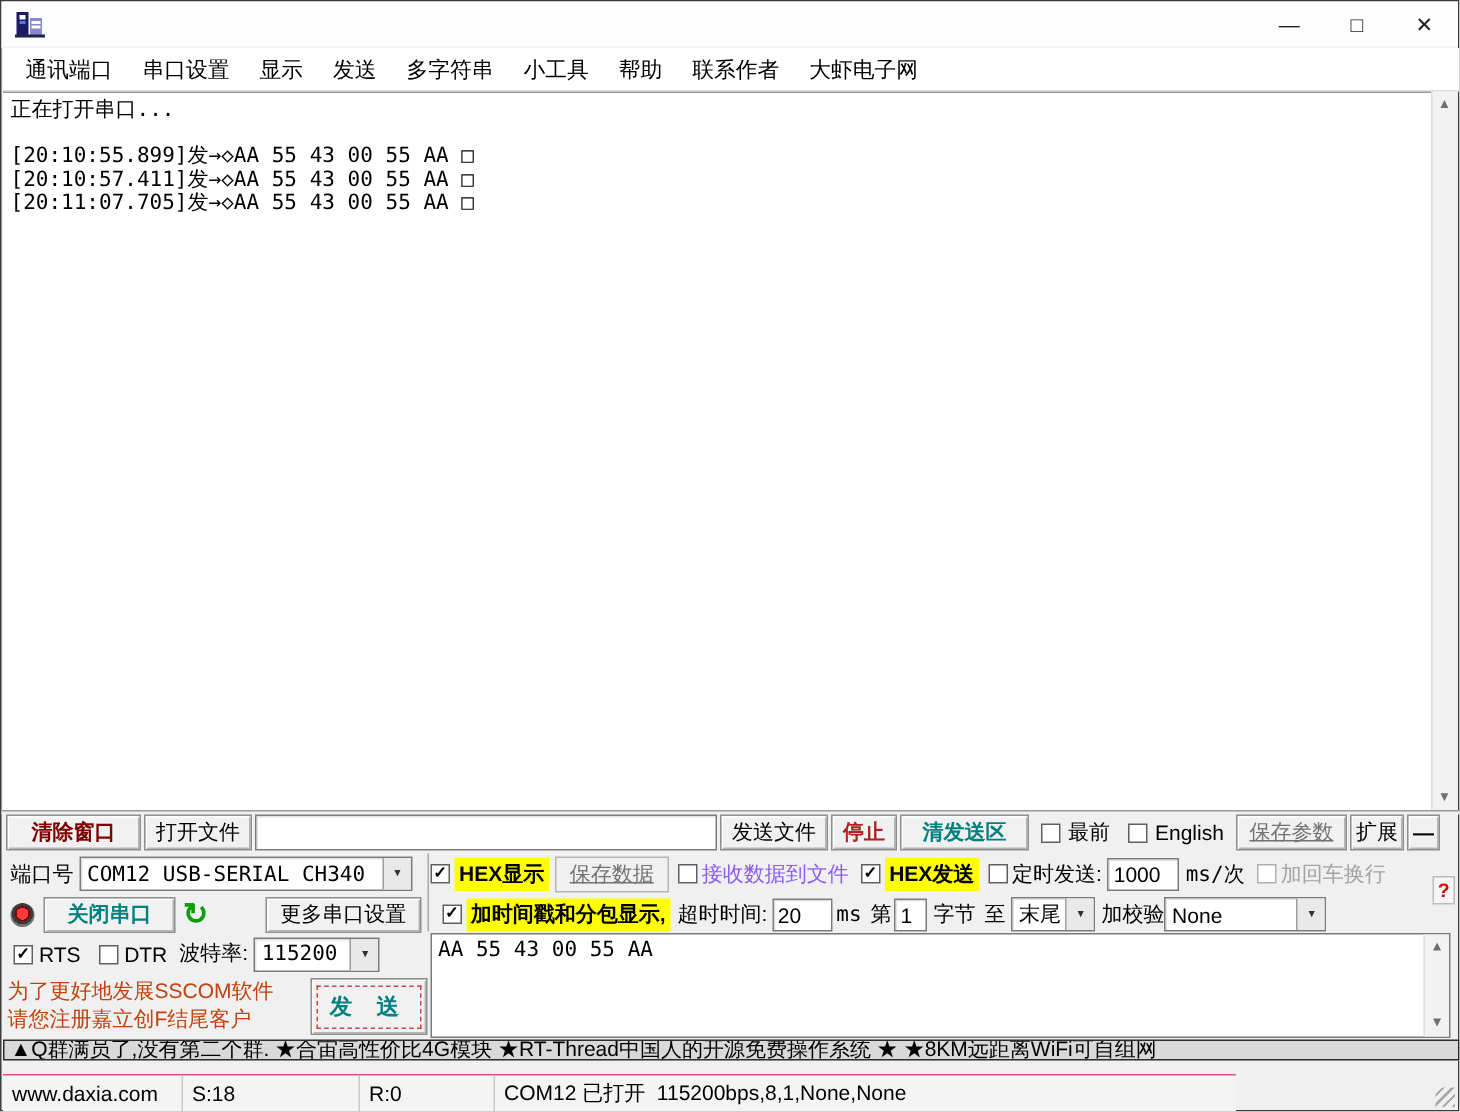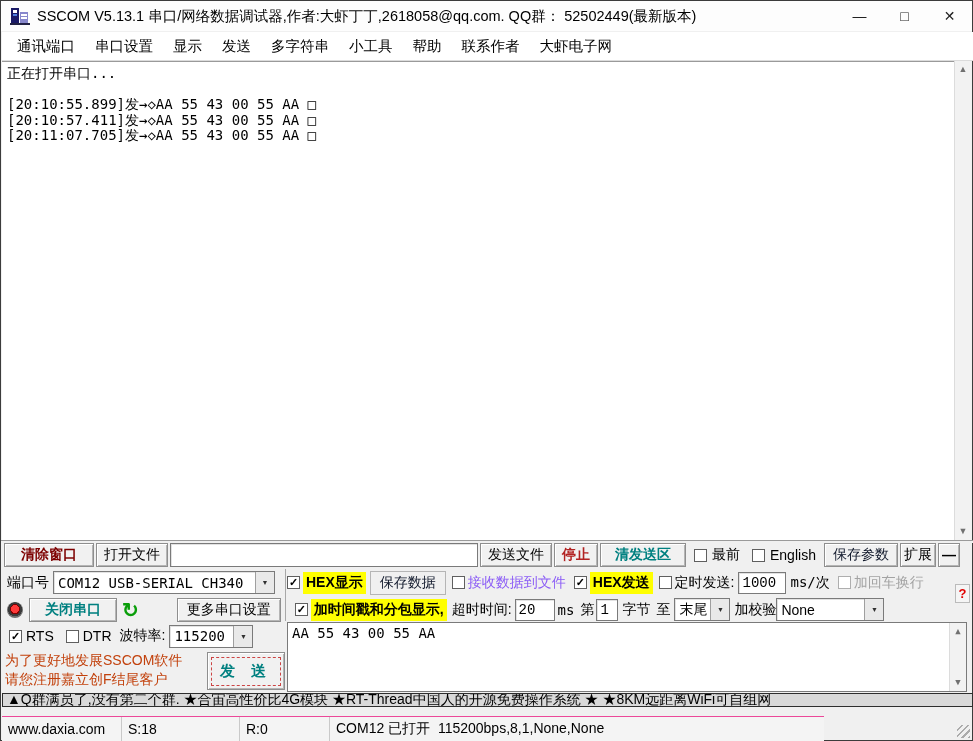--- a/index.html
+++ b/index.html
@@ -37,23 +37,23 @@
   .row{position:absolute;display:flex;align-items:center;box-sizing:border-box;}
   .panel-top{position:absolute;left:0;top:539px;width:973px;height:2px;background:#f0f0f0;border-top:1px solid #9a9a9a;}
   .vdiv{position:absolute;left:284px;top:568px;width:1px;height:52px;background:#a8a8a8;}
 
   .btn{background:#f1f1f1;border:1px solid #8e8e8e;box-shadow:inset 1px 1px 0 #ffffff,inset -1px -1px 0 #b5b5b5;
     display:inline-flex;align-items:center;justify-content:center;height:24px;box-sizing:border-box;
     padding:0 6px;font-size:14px;white-space:nowrap;cursor:default;}
   .b-darkred{color:#7d0000;font-weight:bold;}
   .b-stop{color:#b22222;font-weight:bold;}
   .b-teal{color:#008080;font-weight:bold;}
-  .b-green{color:#0f172a;}
+  .b-green{color:#737373;text-decoration:underline;}
   .tin{background:#fff;border:1px solid #7a7a7a;box-shadow:inset 1px 1px 0 #e2e2e2;height:22px;
-    box-sizing:border-box;font-size:14px;padding:0 3px;font-family:Liberation Mono, monospace;outline:none;}
+    box-sizing:border-box;font-size:14px;padding:0 3px;font-family:Liberation Sans, sans-serif;outline:none;}
   .cb{width:13px;height:13px;background:#fff;border:1px solid #5f5f5f;box-sizing:border-box;
     display:inline-flex;align-items:center;justify-content:center;font-size:11px;font-weight:bold;
     line-height:1;flex:0 0 auto;color:#000;}
   .cb-gray{border-color:#aeaeae;}
   .lbl{white-space:nowrap;}
   .ylw{background:#ffff00;font-weight:bold;padding:2px 3px;white-space:nowrap;}
   .blue{color:#8b5cf6;}
   .grayed{color:#a3a3a3;}
   .combo{background:#fff;border:1px solid #7a7a7a;box-shadow:inset 1px 1px 0 #e2e2e2;height:23px;
     box-sizing:border-box;display:inline-flex;align-items:center;white-space:nowrap;}
@@ -102,21 +102,20 @@
   <div class="titlebar">
     <svg class="app-icon" viewBox="0 0 20 20">
       <rect x="1" y="2" width="8" height="16" fill="#1a1a66"></rect>
       <rect x="3" y="4" width="4" height="3" fill="#ffffff"></rect>
       <rect x="3" y="8" width="4" height="2" fill="#4f7fe0"></rect>
       <rect x="10" y="6" width="8" height="12" fill="#8888cc"></rect>
       <rect x="11" y="8" width="6" height="2" fill="#ffffff"></rect>
       <rect x="11" y="11" width="6" height="2" fill="#ffffff"></rect>
       <rect x="0" y="17" width="20" height="2" fill="#222244"></rect>
     </svg>
-    <span class="title-text">SSCOM V5.13.1 串口/网络数据调试器,作者:大虾丁丁,2618058@qq.com. QQ群： 52502449(最新版本)</span>
     <div class="win-btns">
       <div class="win-btn">—</div>
       <div class="win-btn">□</div>
       <div class="win-btn">✕</div>
     </div>
   </div>
 
   <div class="menubar">
     <span class="menu-item">通讯端口</span>
     <span class="menu-item">串口设置</span>

